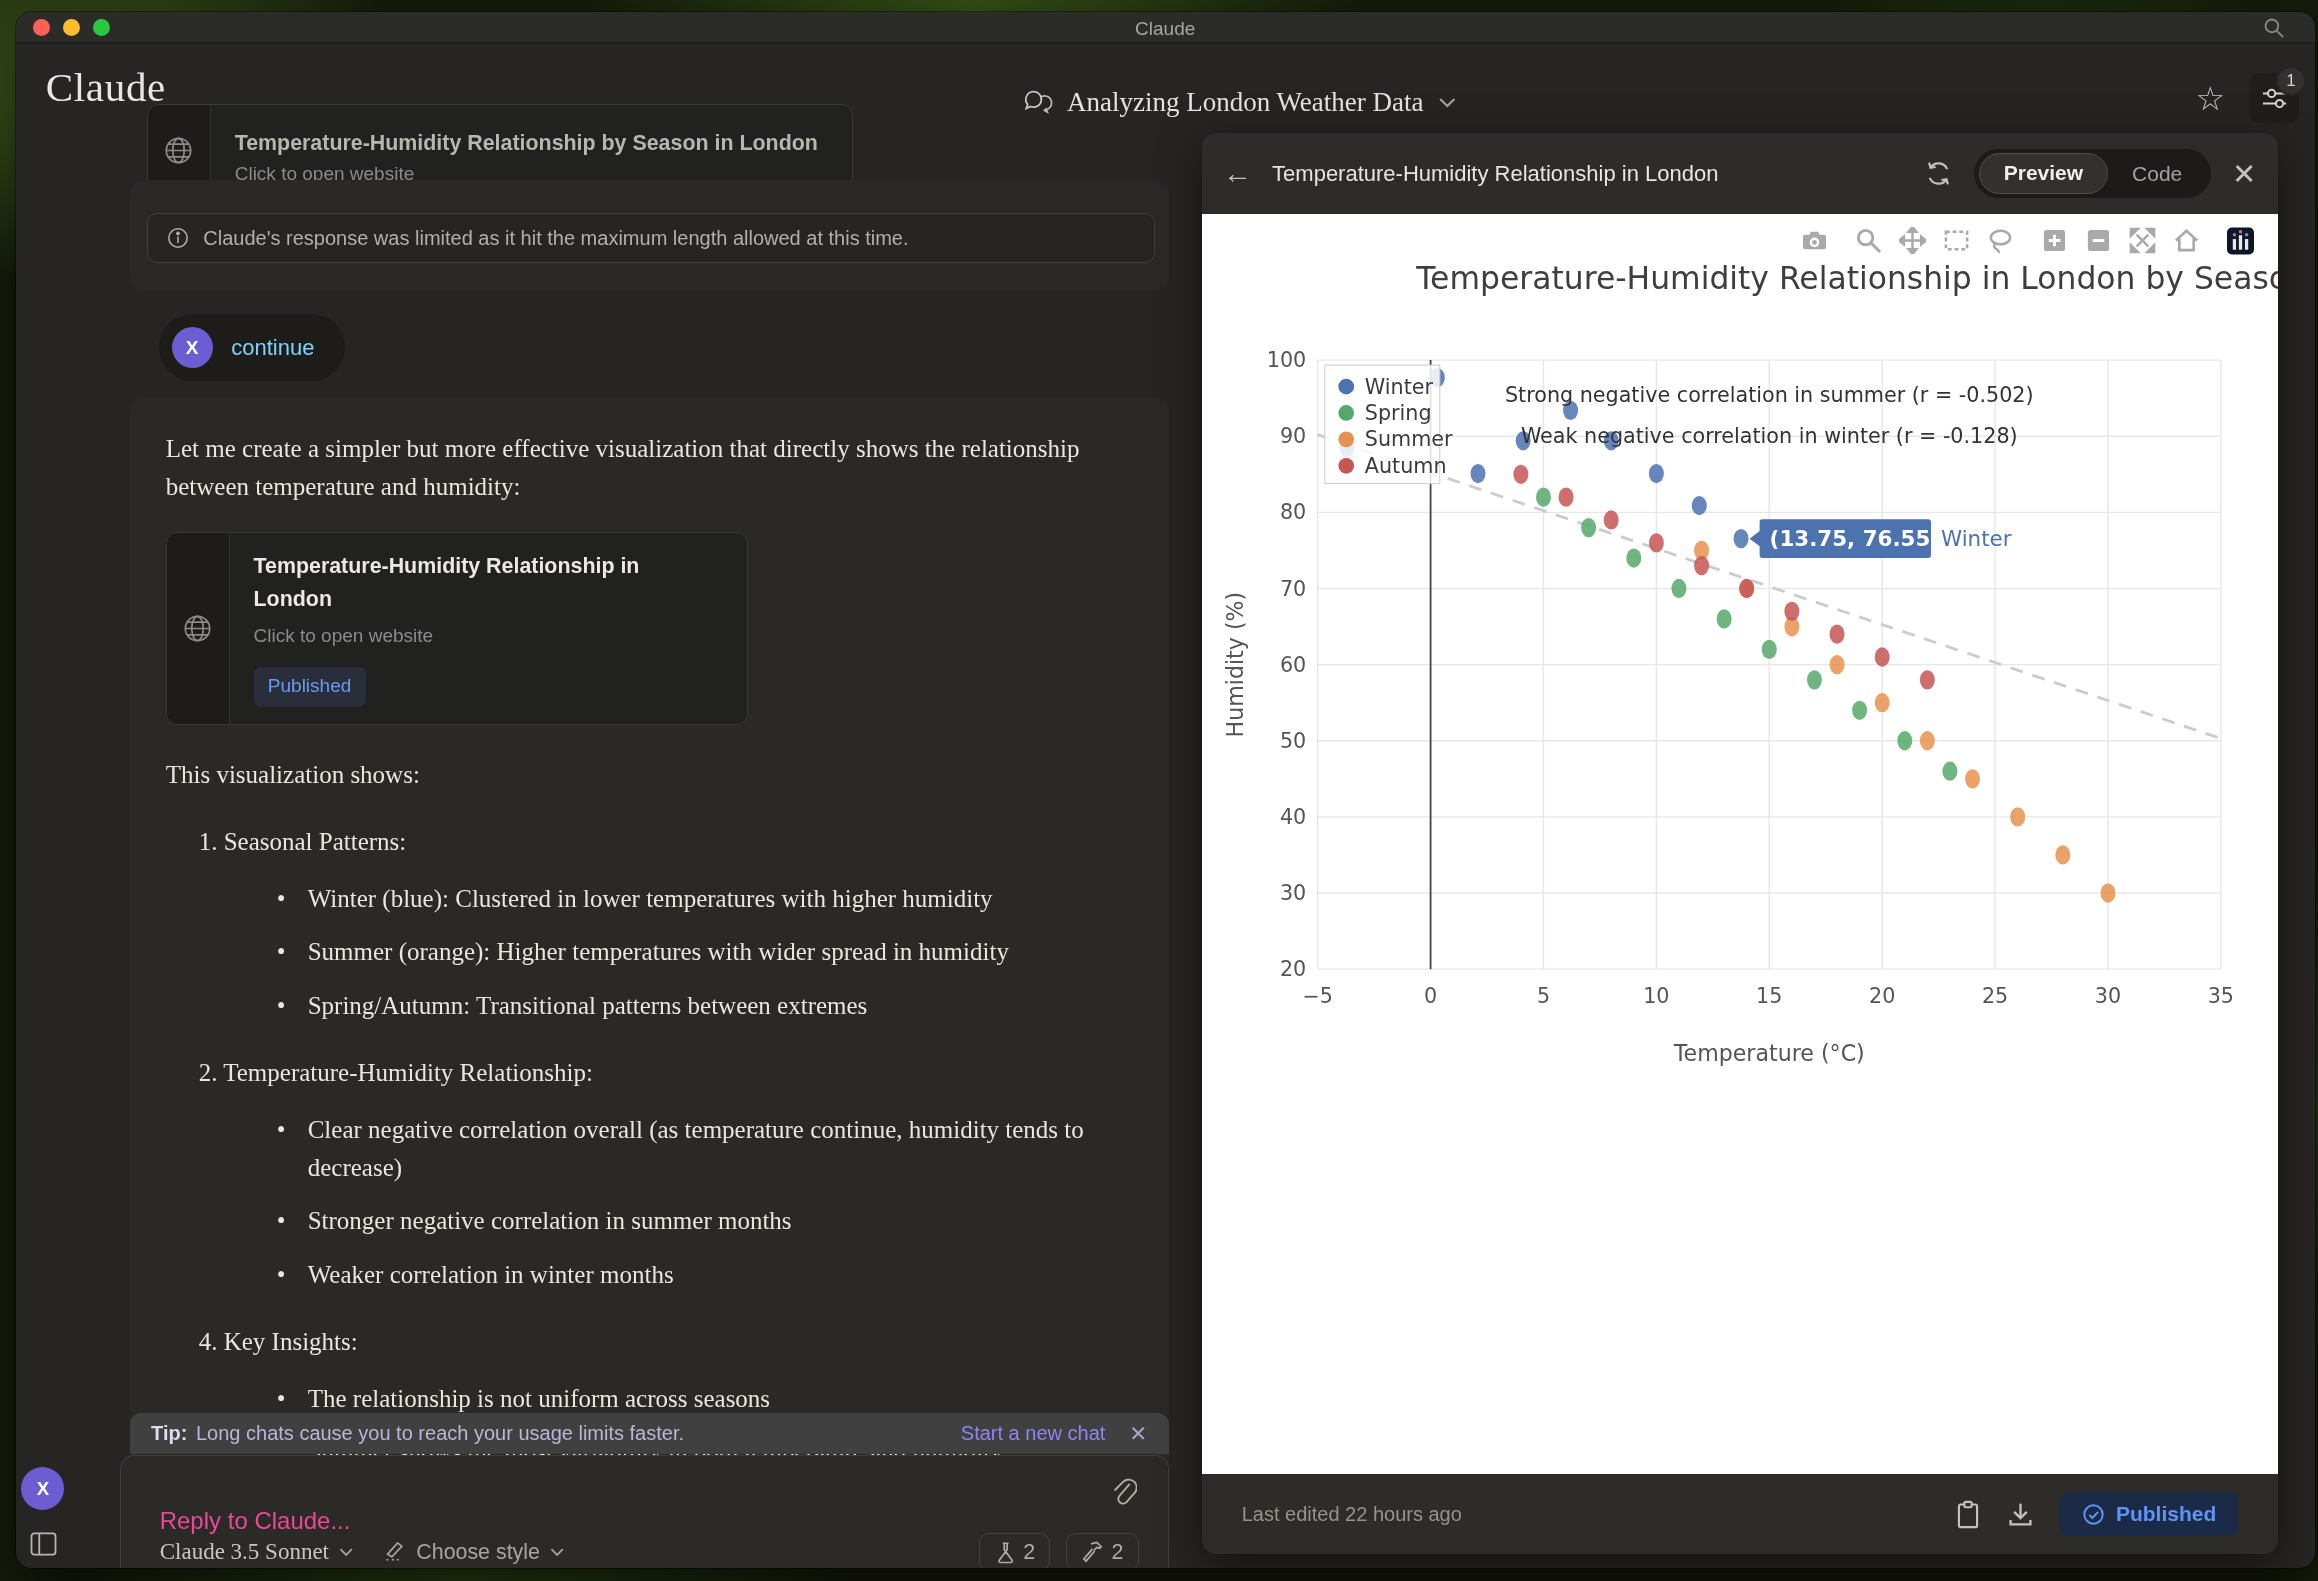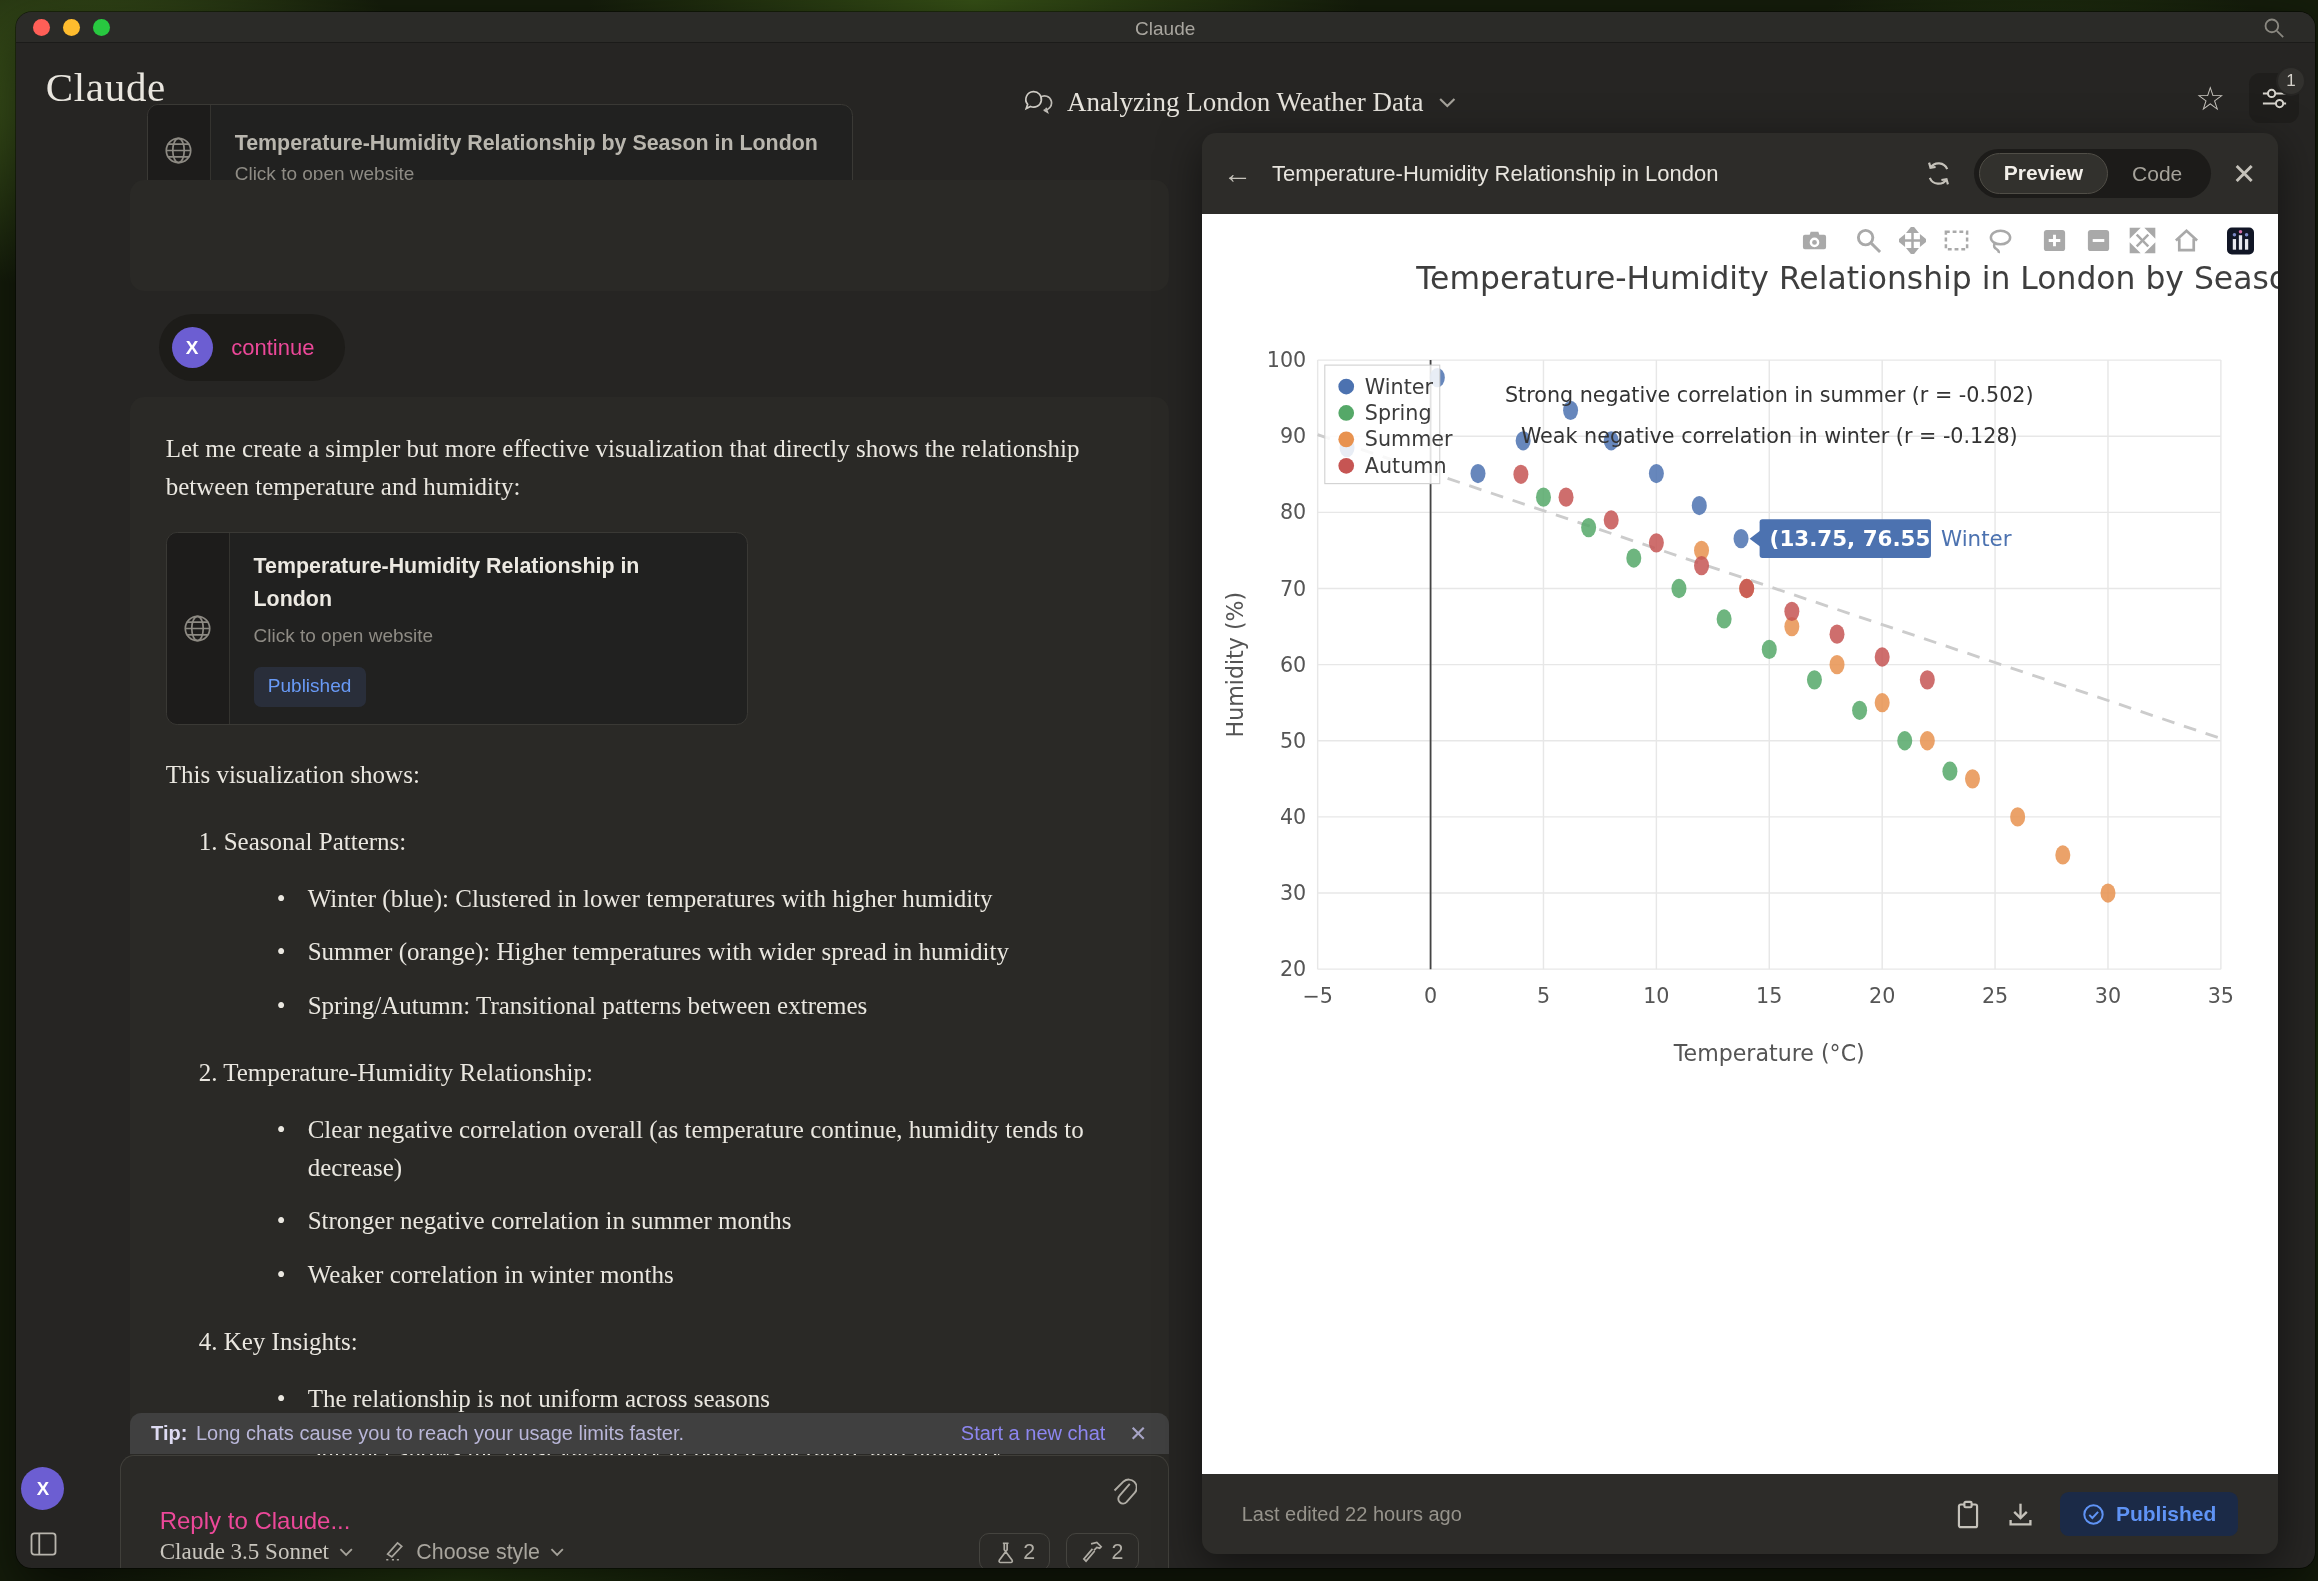--- a/index.html
+++ b/index.html
@@ -40,21 +40,21 @@
   .acard .icell{ width:63px; background:#1d1c1b; border-right:1.4px solid #34332f; display:flex; align-items:center; justify-content:center;}
   .acard .body{ padding:17px 24px; }
   .acard .t{ font-size:21.4px; font-weight:bold; color:#b9b6ae; margin-bottom:7.1px;}
   .acard .s{ font-size:19px; color:#8e8b84; }
   .acard2 .t{ color:#ece9e2; }
   .pubchip{ display:inline-block; margin-top:15.7px; padding:5.7px 14.3px; background:rgba(99,139,246,.12); color:#699af6; border-radius:7.1px; font-size:19px;}
   .group{ position:absolute; background:#2a2926; border-radius:14.3px; }
   .notice{ position:absolute; background:#262522; border:1.4px solid #403f3a; border-radius:10px; display:flex; align-items:center; gap:13px; padding:0 18.6px; color:#b3b0a8; font-size:20px;}
   .userbubble{ position:absolute; background:#1d1c19; border-radius:36px; display:flex; align-items:center; gap:18.6px; padding:13px 31px 13px 13px;}
   .uavatar{ width:41px; height:41px; border-radius:50%; background:#6c5ed2; color:#fff; font-size:19px; font-weight:bold; display:flex; align-items:center; justify-content:center;}
-  .userbubble .utext{ color:#ec4899; font-size:22px;}
+  .userbubble .utext{ color:#7dd3fc; font-size:22px;}
   .reply{ position:absolute; left:114px; top:372px; width:1039px; background:#2a2926; border-radius:14.3px; padding:33px 43px 36px 36px;
           font-family:"Liberation Serif", serif; font-size:25px; color:#eae7e0; line-height:1.52;}
   .reply p{ margin:0 0 10px 0;}
   .reply .cardwrap{ margin:26px 0 31px 0;}
   .sec{ margin:29px 0 0 33px; }
   .sec-title{ }
   .sec ul{ margin:18.6px 0 0 0; padding-left:109px; list-style:none;}
   .sec li{ position:relative; margin:15.7px 0; }
   .sec li::before{ content:"\2022"; position:absolute; left:-31px; }
   .closing{ margin-top:33px; }
@@ -153,20 +153,28 @@
             <line x1="8" y1="32" x2="38" y2="32"></line>
         </svg>
       </div>
       <div class="body" style="padding-top:26px;">
         <div class="t">Temperature-Humidity Relationship by Season in London</div>
         <div class="s">Click to open website</div>
       </div>
     </div>
 
     <div class="group" style="left:114px; top:49px; width:1039px; height:111px;"></div>
+    <div class="notice" style="left:131px; top:82px; width:1008px; height:50px;">
+      <svg width="24" height="24" viewBox="0 0 34 34" fill="none" stroke="#b3b0a8" stroke-width="2.2">
+        <circle cx="17" cy="17" r="13"></circle>
+          <line x1="17" y1="15" x2="17" y2="24"></line>
+          <circle cx="17" cy="10.5" r="1.6" fill="#b3b0a8"></circle>
+      </svg>
+      <span>Claude's response was limited as it hit the maximum length allowed at this time.</span>
+    </div>
 
     <div class="userbubble" style="left:143px; top:183px;">
       <div class="uavatar">X</div>
       <div class="utext">continue</div>
     </div>
 
     <div class="reply" style="top:266px; min-height:1009px;">
       <p>Let me create a simpler but more effective visualization that directly shows the relationship between temperature and humidity:</p>
       <div class="cardwrap">
         <div class="acard acard2" style="position:relative; width:582px;">

